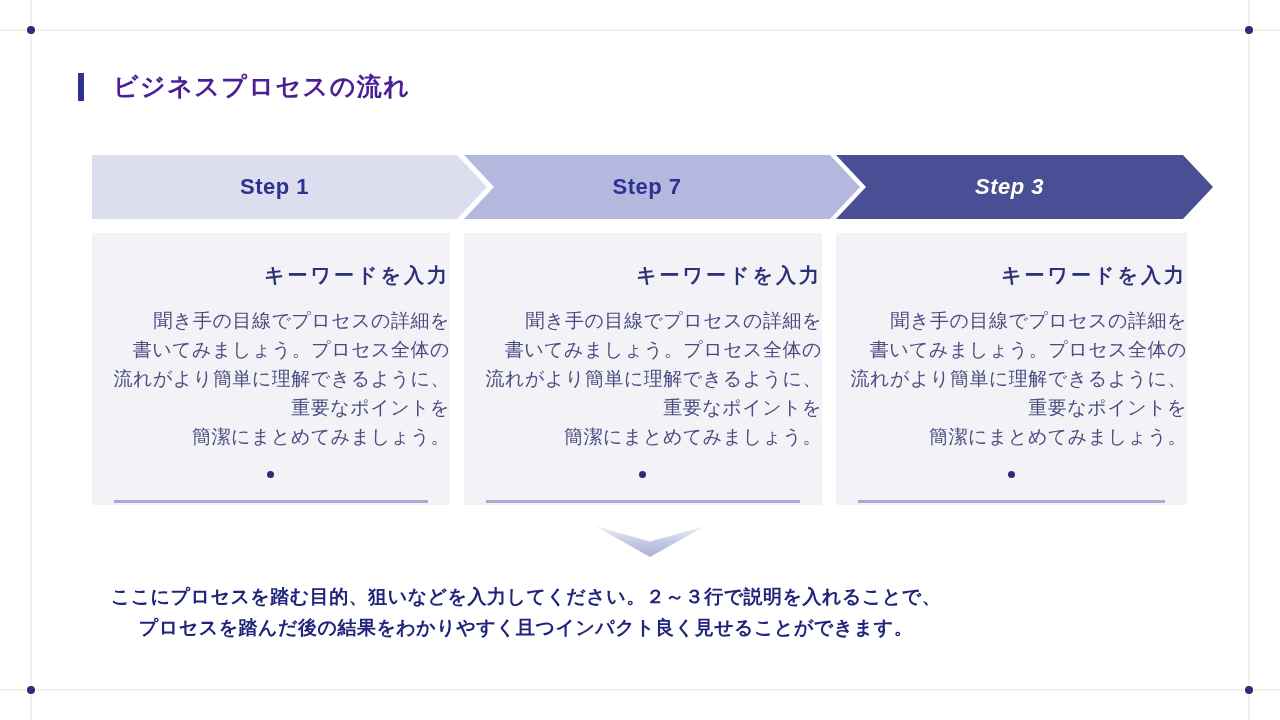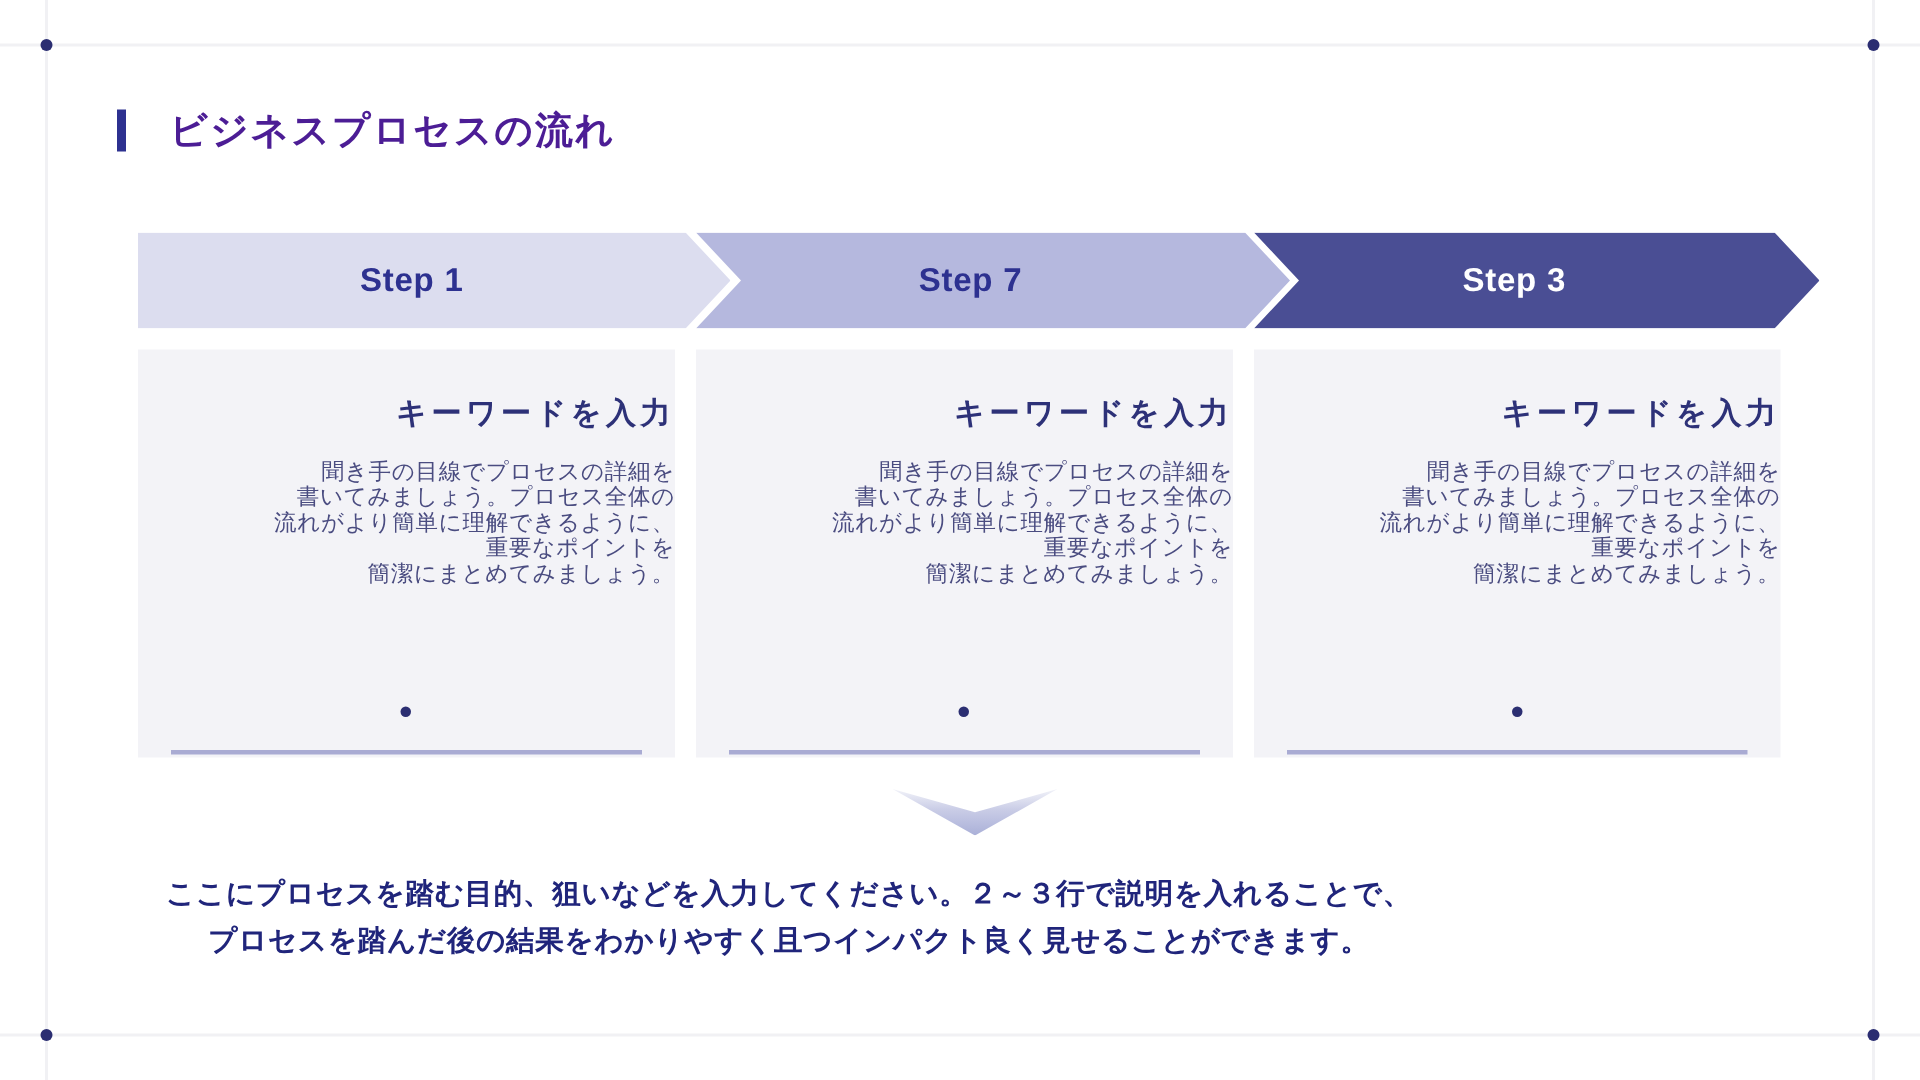--- a/index.html
+++ b/index.html
@@ -68,21 +68,21 @@
   }
   .card-1 { left: 92px;  width: 358px; }
   .card-2 { left: 464px; width: 358px; }
   .card-3 { left: 836px; width: 351px; }
   .card-heading {
     font-family: "DejaVu Serif", "Liberation Serif", serif;
     font-size: 20px; font-weight: 600; color: #2d3178; letter-spacing: 3px;
     margin-bottom: 17px;
   }
   .card-body {
-    font-size: 15px; line-height: 17px; color: #4a4c80;
+    font-size: 19px; line-height: 29px; color: #4a4c80;
     white-space: pre-line; letter-spacing: 0.5px;
   }
   .bullet-dot {
     position: absolute; left: 50%; bottom: 27px; margin-left: -4px;
     width: 7px; height: 7px; border-radius: 50%; background: #2b2e72;
   }
   .card-underline {
     position: absolute; left: 22px; right: 22px; bottom: 2px; height: 3px;
     background: #a9abd3;
   }
@@ -121,21 +121,21 @@
     <div class="title-bar"></div>
     <h1 class="page-title">ビジネスプロセスの流れ</h1>
   </div>
 
   <div class="step step-first step-1" style="background-color: rgb(220, 221, 239);">
     <span class="step-label">Step 1</span>
   </div>
   <div class="step step-notched step-2" style="background-color: rgb(181, 184, 222);">
     <span class="step-label">Step 7</span>
   </div>
-  <div class="step step-notched step-3" style="background-color: rgb(74, 78, 148);">
+  <div class="step step-notched step-3" style="background-color: rgb(74, 78, 148); font-style: italic;">
     <span class="step-label" style="color: rgb(255, 255, 255);">Step 3</span>
   </div>
 
   <div class="card card-1">
     <h2 class="card-heading">キーワードを入力</h2>
     <p class="card-body">聞き手の目線でプロセスの詳細を
 書いてみましょう。プロセス全体の
 流れがより簡単に理解できるように、
 重要なポイントを
 簡潔にまとめてみましょう。</p>

